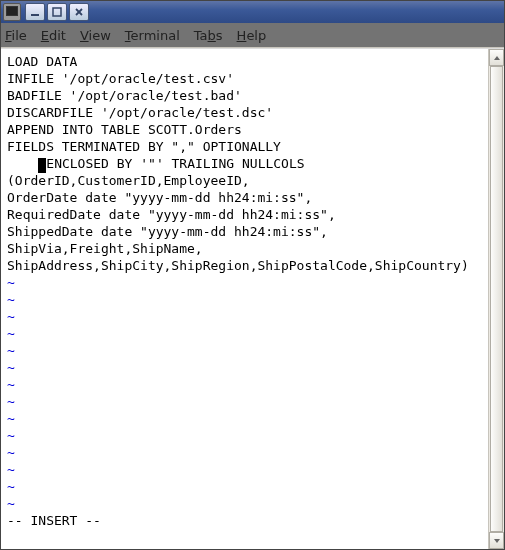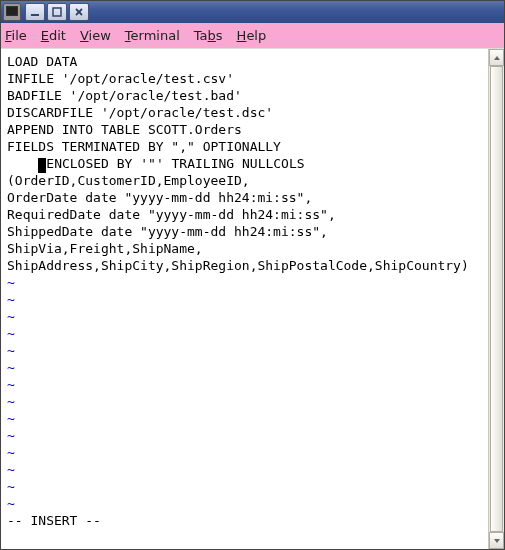--- a/index.html
+++ b/index.html
@@ -68,21 +68,21 @@
     align-items: center;
     justify-content: center;
     font-size: 10px;
     color: #223355;
     cursor: pointer;
   }
   .titlebar .win-btn svg { display:block; }
   
   .menubar {
     height: 24px;
-    background: #f9a8d4;
+    background: #737373;
     border-bottom: 1px solid #c8c5bd;
     display: flex;
     align-items: center;
     padding: 0 4px;
     font-size: 13px;
     color: #222;
     gap: 14px;
   }
   .menubar .menu-item {
     cursor: pointer;

